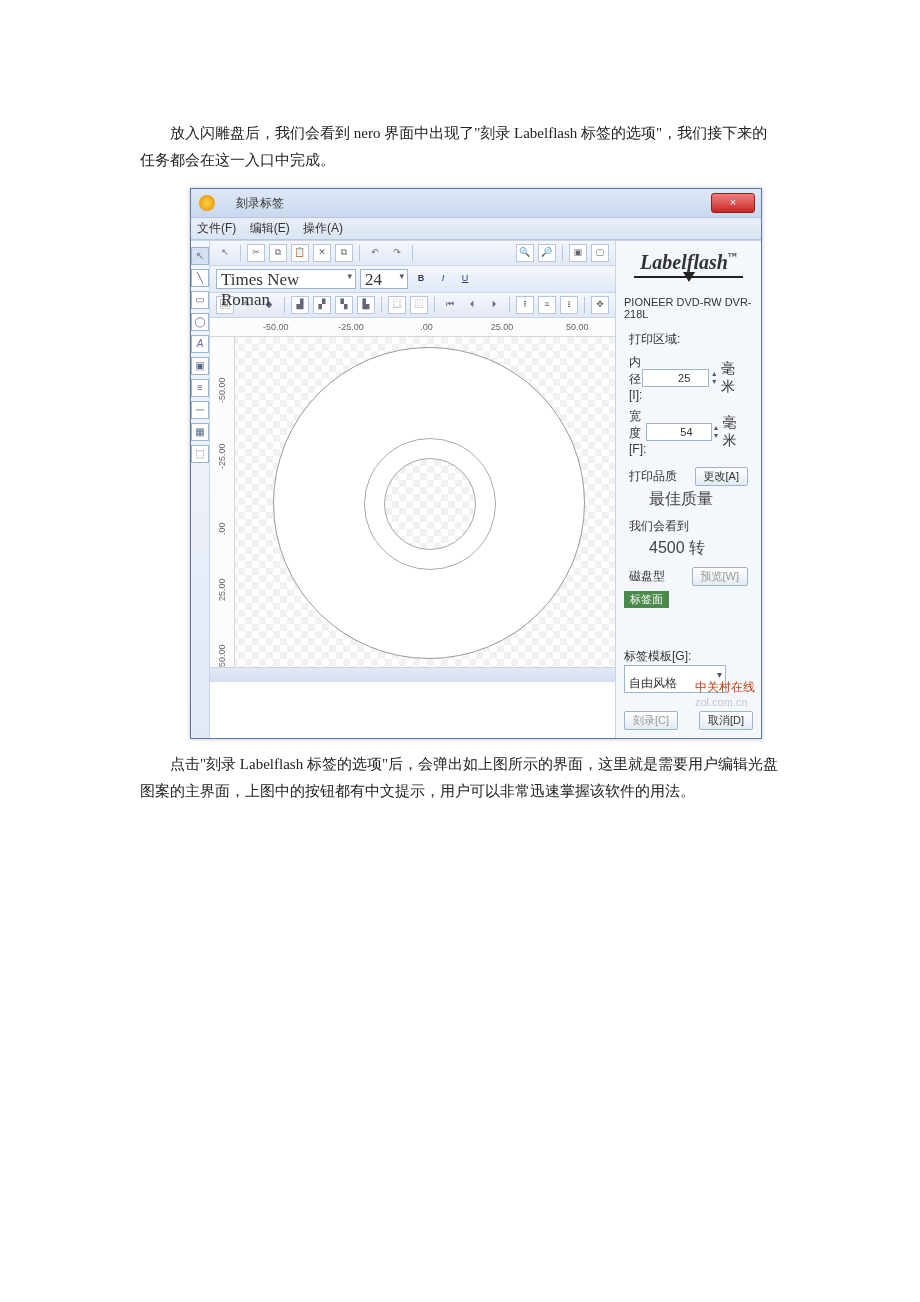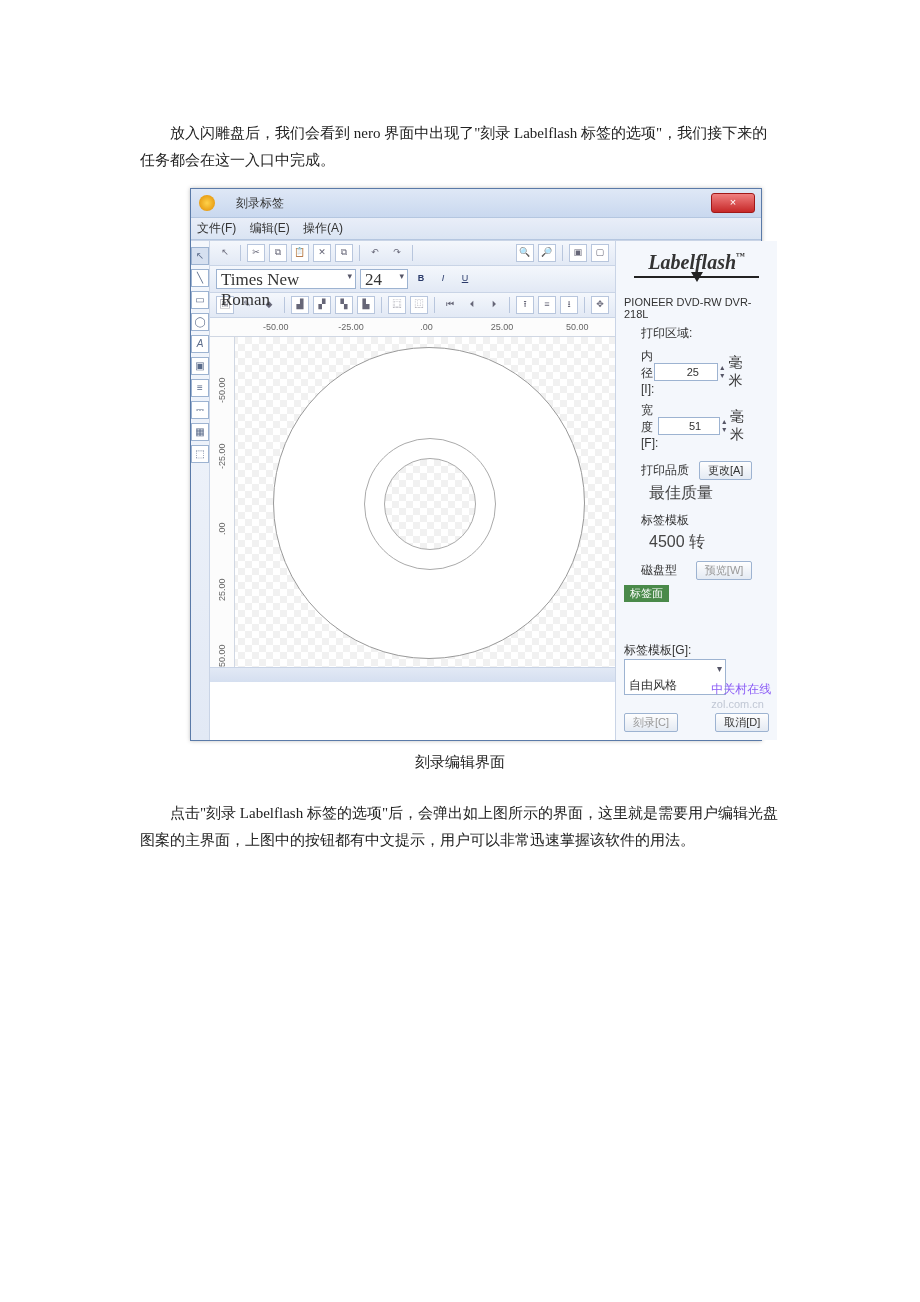--- a/index.html
+++ b/index.html
@@ -226,21 +226,21 @@
   .lf-underline::after{
     content:"";
     position:absolute; left:50%; top:-6px; margin-left:-6px;
     width:0; height:0;
     border-left:6px solid transparent;
     border-right:6px solid transparent;
     border-top:10px solid #222;
   }
   .rp-row {
     display: flex; align-items: center;
-    margin: 3px 17px;
+    margin: 3px 5px;
     font-size: 12px;
   }
   .rp-row .lab { flex:1; }
   .numbox {
     width: 30px; height:16px;
     border:1px solid #9db3d1; background:#fff;
     text-align: right; padding: 0 18px;
     font-size: 11px; line-height:16px;
   }
   .spin { width:10px; font-size:8px; line-height:8px; text-align:center; color:#556; }
@@ -256,34 +256,34 @@
   .btn.dis { color:#999; }
   .tag {
     display:inline-block;
     background:#4a8a4a;
     color:#fff;
     font-size:11px;
     padding:1px 6px;
   }
   .dropdown {
     border:1px solid #9db3d1; background:#fff;
-    height:18px; font-size:12px; padding:16px 16px 0 4px;
+    height:18px; font-size:12px; padding:8px 16px 0 4px;
     position:relative; width:80px; line-height:18px;
   }
   .dropdown::after{content:"▾"; position:absolute; right:3px; top:0; font-size:10px; color:#556;}
   .actionrow {
     display:flex; justify-content:space-between;
     margin-top:auto; padding-top:18px;
   }
   .watermark {
     position:absolute; right:6px; bottom:30px;
     font-size:11px; color:#c0c7d4; font-family:Arial;
     pointer-events:none;
   }
-  .wm-cn { font-size:12px; color:#8b5cf6; }
+  .wm-cn { font-size:12px; color:#c2410c; }
 </style>
 </head>
 <body>
 
 <div class="page">
   <p class="para">放入闪雕盘后，我们会看到 nero 界面中出现了"刻录 Labelflash 标签的选项"，我们接下来的任务都会在这一入口中完成。</p>
 
   <div class="figure-wrap">
     <div class="win">
 
@@ -393,48 +393,48 @@
           </div>
           <div class="discarea-footer"></div>
         </div>
 
         <div class="rightpane" style="position:relative">
           <div class="lf-logo">
             <span>Labelflash</span><small>™</small>
           </div>
           <div class="lf-underline"></div>
 
-          <div style="font-size:11px; margin-bottom:2px">PIONEER DVD-RW  DVR-218L</div>
+          <div style="font-size:11px; margin-bottom:8px">PIONEER DVD-RW  DVR-218L</div>
 
           <div class="rp-row">
               <span class="lab">打印区域:</span>
             </div>
 
           <div class="rp-row">
             <span class="lab">内径[I]:</span>
             <span class="numbox">25</span>
             <span class="spin">▴<br>▾</span>
             <span class="unit">毫米</span>
           </div>
 
           <div class="rp-row">
             <span class="lab">宽度[F]:</span>
-            <span class="numbox">51</span>
+            <span class="numbox">54</span>
             <span class="spin">▴<br>▾</span>
             <span class="unit">毫米</span>
           </div>
 
           <div class="rp-row" style="margin-top:8px">
             <span class="lab">打印品质</span>
             <span class="btn">更改[A]</span>
           </div>
           <div class="rp-sub">最佳质量</div>
 
           <div class="rp-row" style="margin-top:8px">
-            <span class="lab">标签模板</span>
+            <span class="lab">我们会看到</span>
           </div>
           <div class="rp-sub">4500 转</div>
 
           <div class="rp-row" style="margin-top:8px">
             <span class="lab">磁盘型</span>
             <span class="btn dis">预览[W]</span>
           </div>
           <div style="margin-top:2px"><span class="tag">标签面</span></div>
 
           <div style="margin-top:40px">标签模板[G]:</div>
@@ -447,16 +447,15 @@
 
           <div class="watermark">
             <div class="wm-cn">中关村在线</div>
             <div>zol.com.cn</div>
           </div>
         </div>
       </div>
     </div>
   </div>
 
-  <div class="caption">刻录编辑界面</div>
 
   <p class="para">点击"刻录 Labelflash 标签的选项"后，会弹出如上图所示的界面，这里就是需要用户编辑光盘图案的主界面，上图中的按钮都有中文提示，用户可以非常迅速掌握该软件的用法。</p>
 </div>
 
 </body></html>

